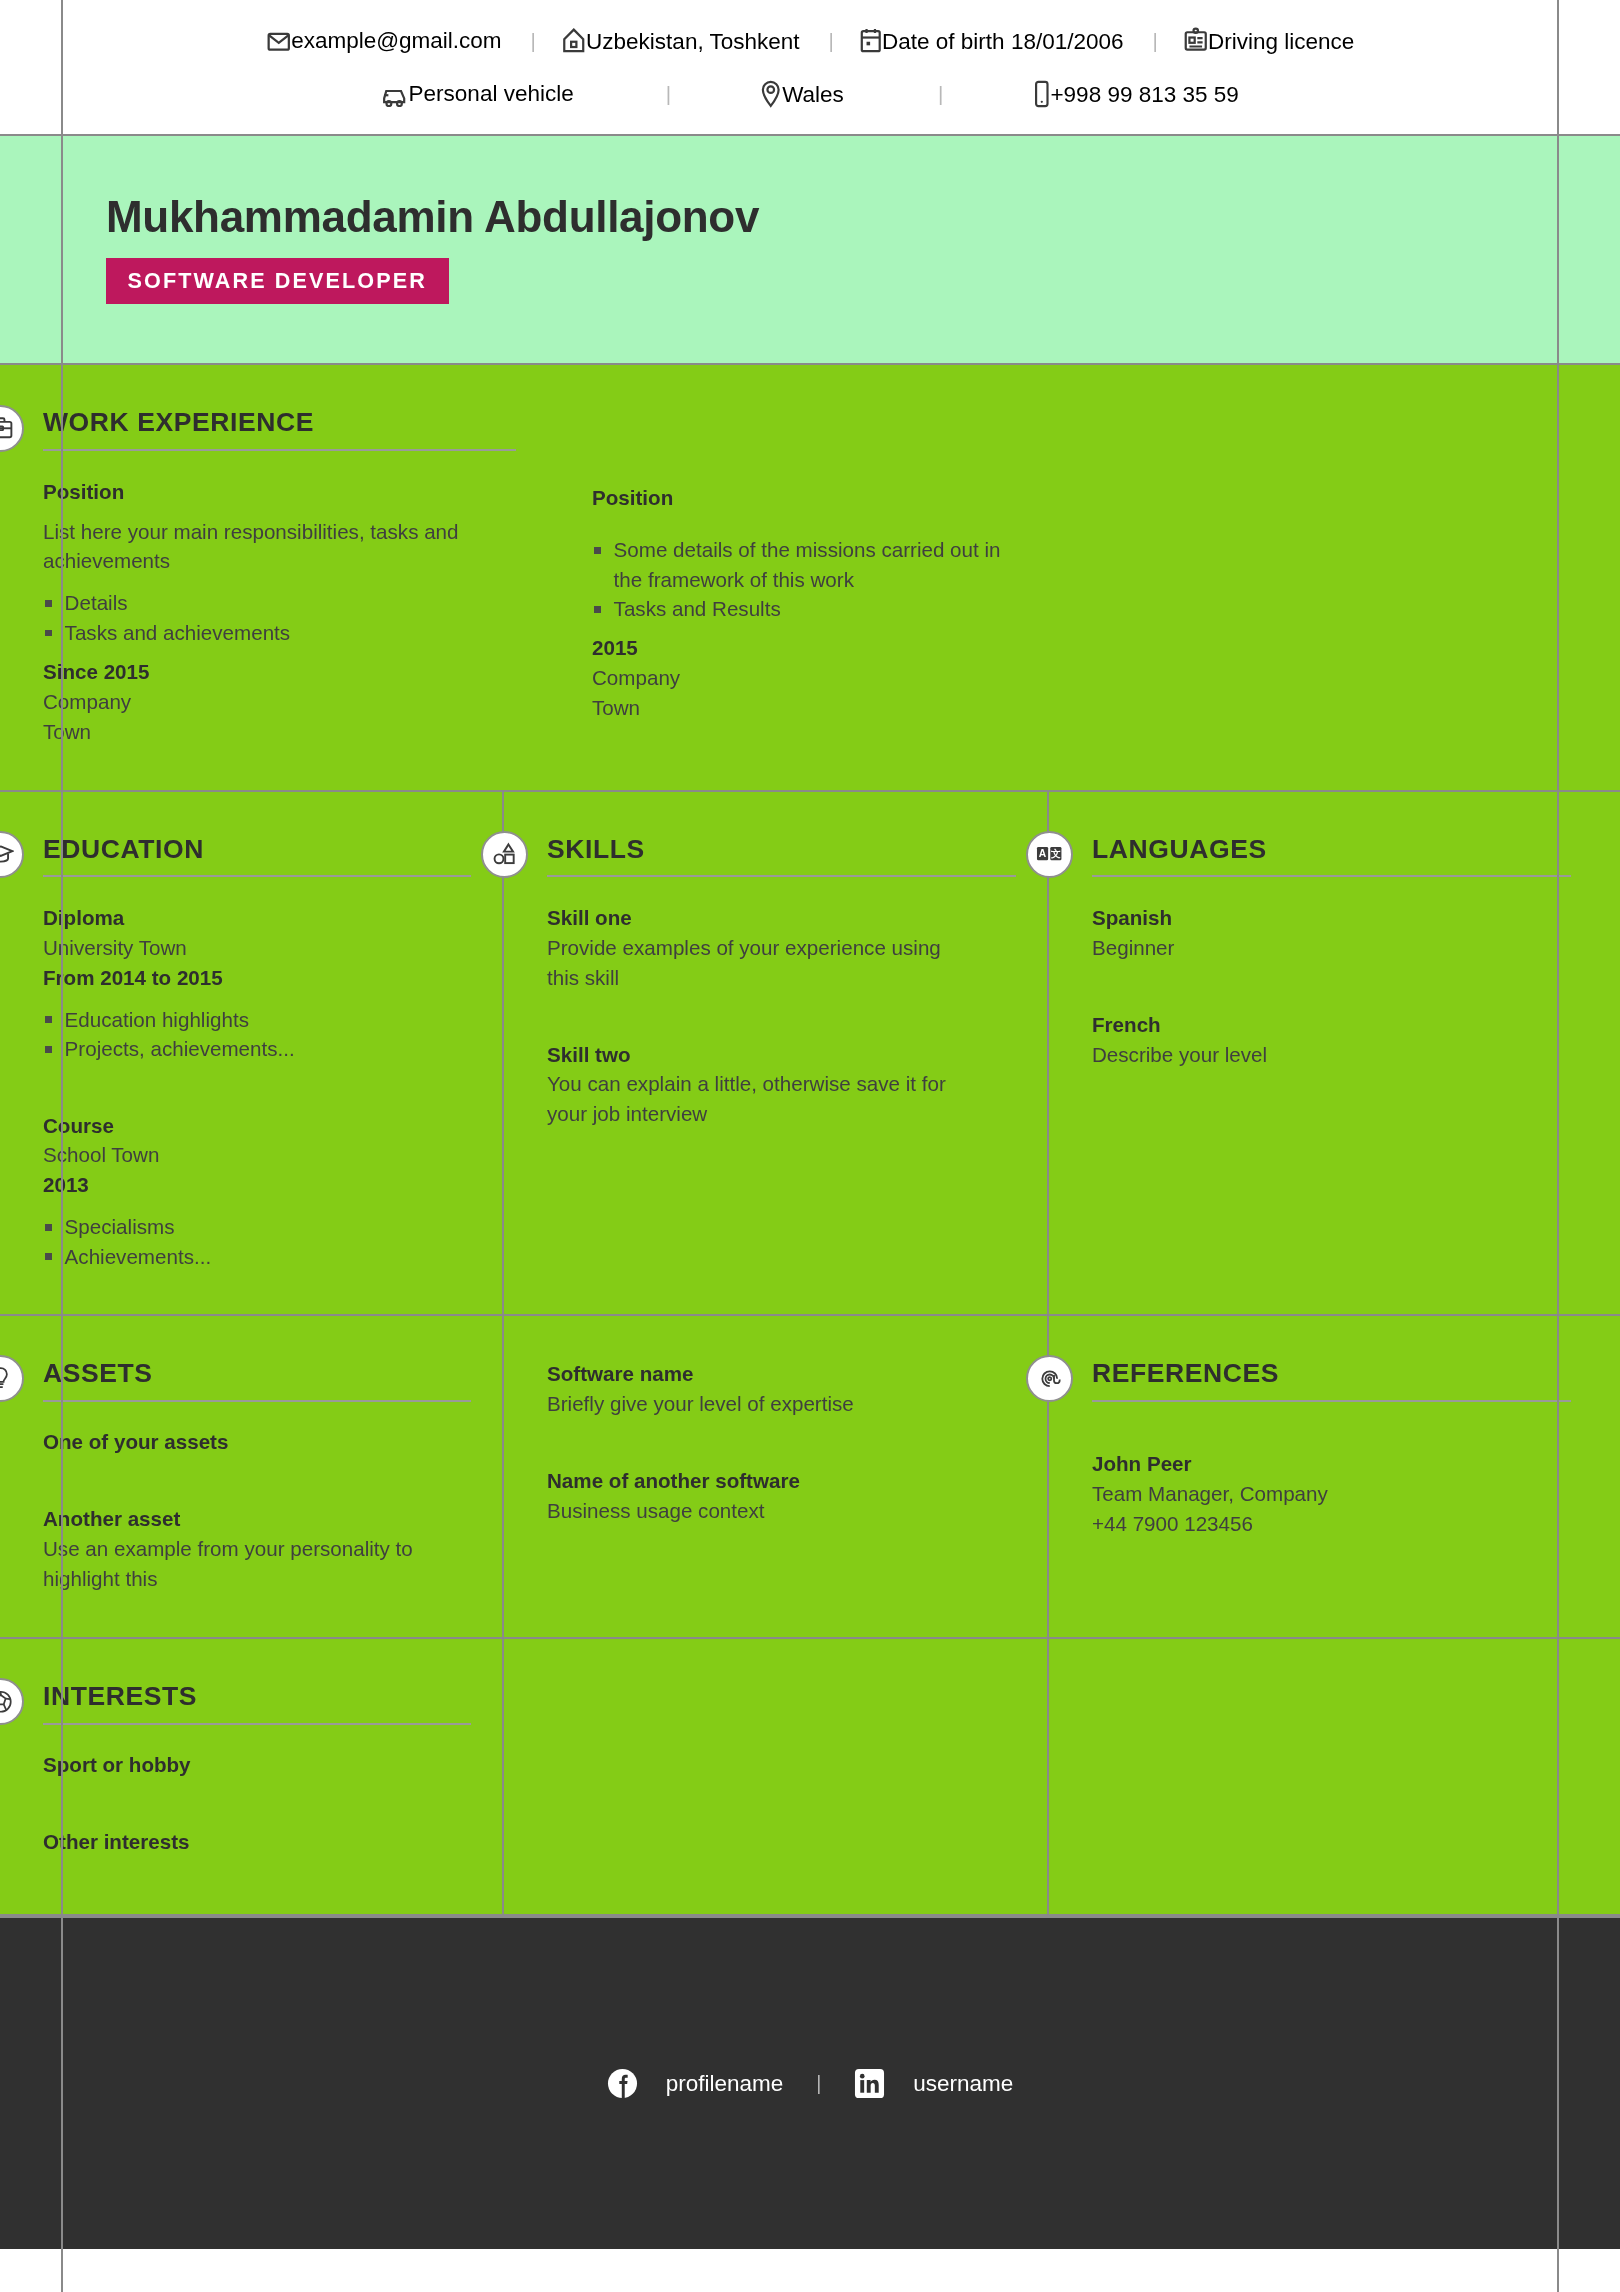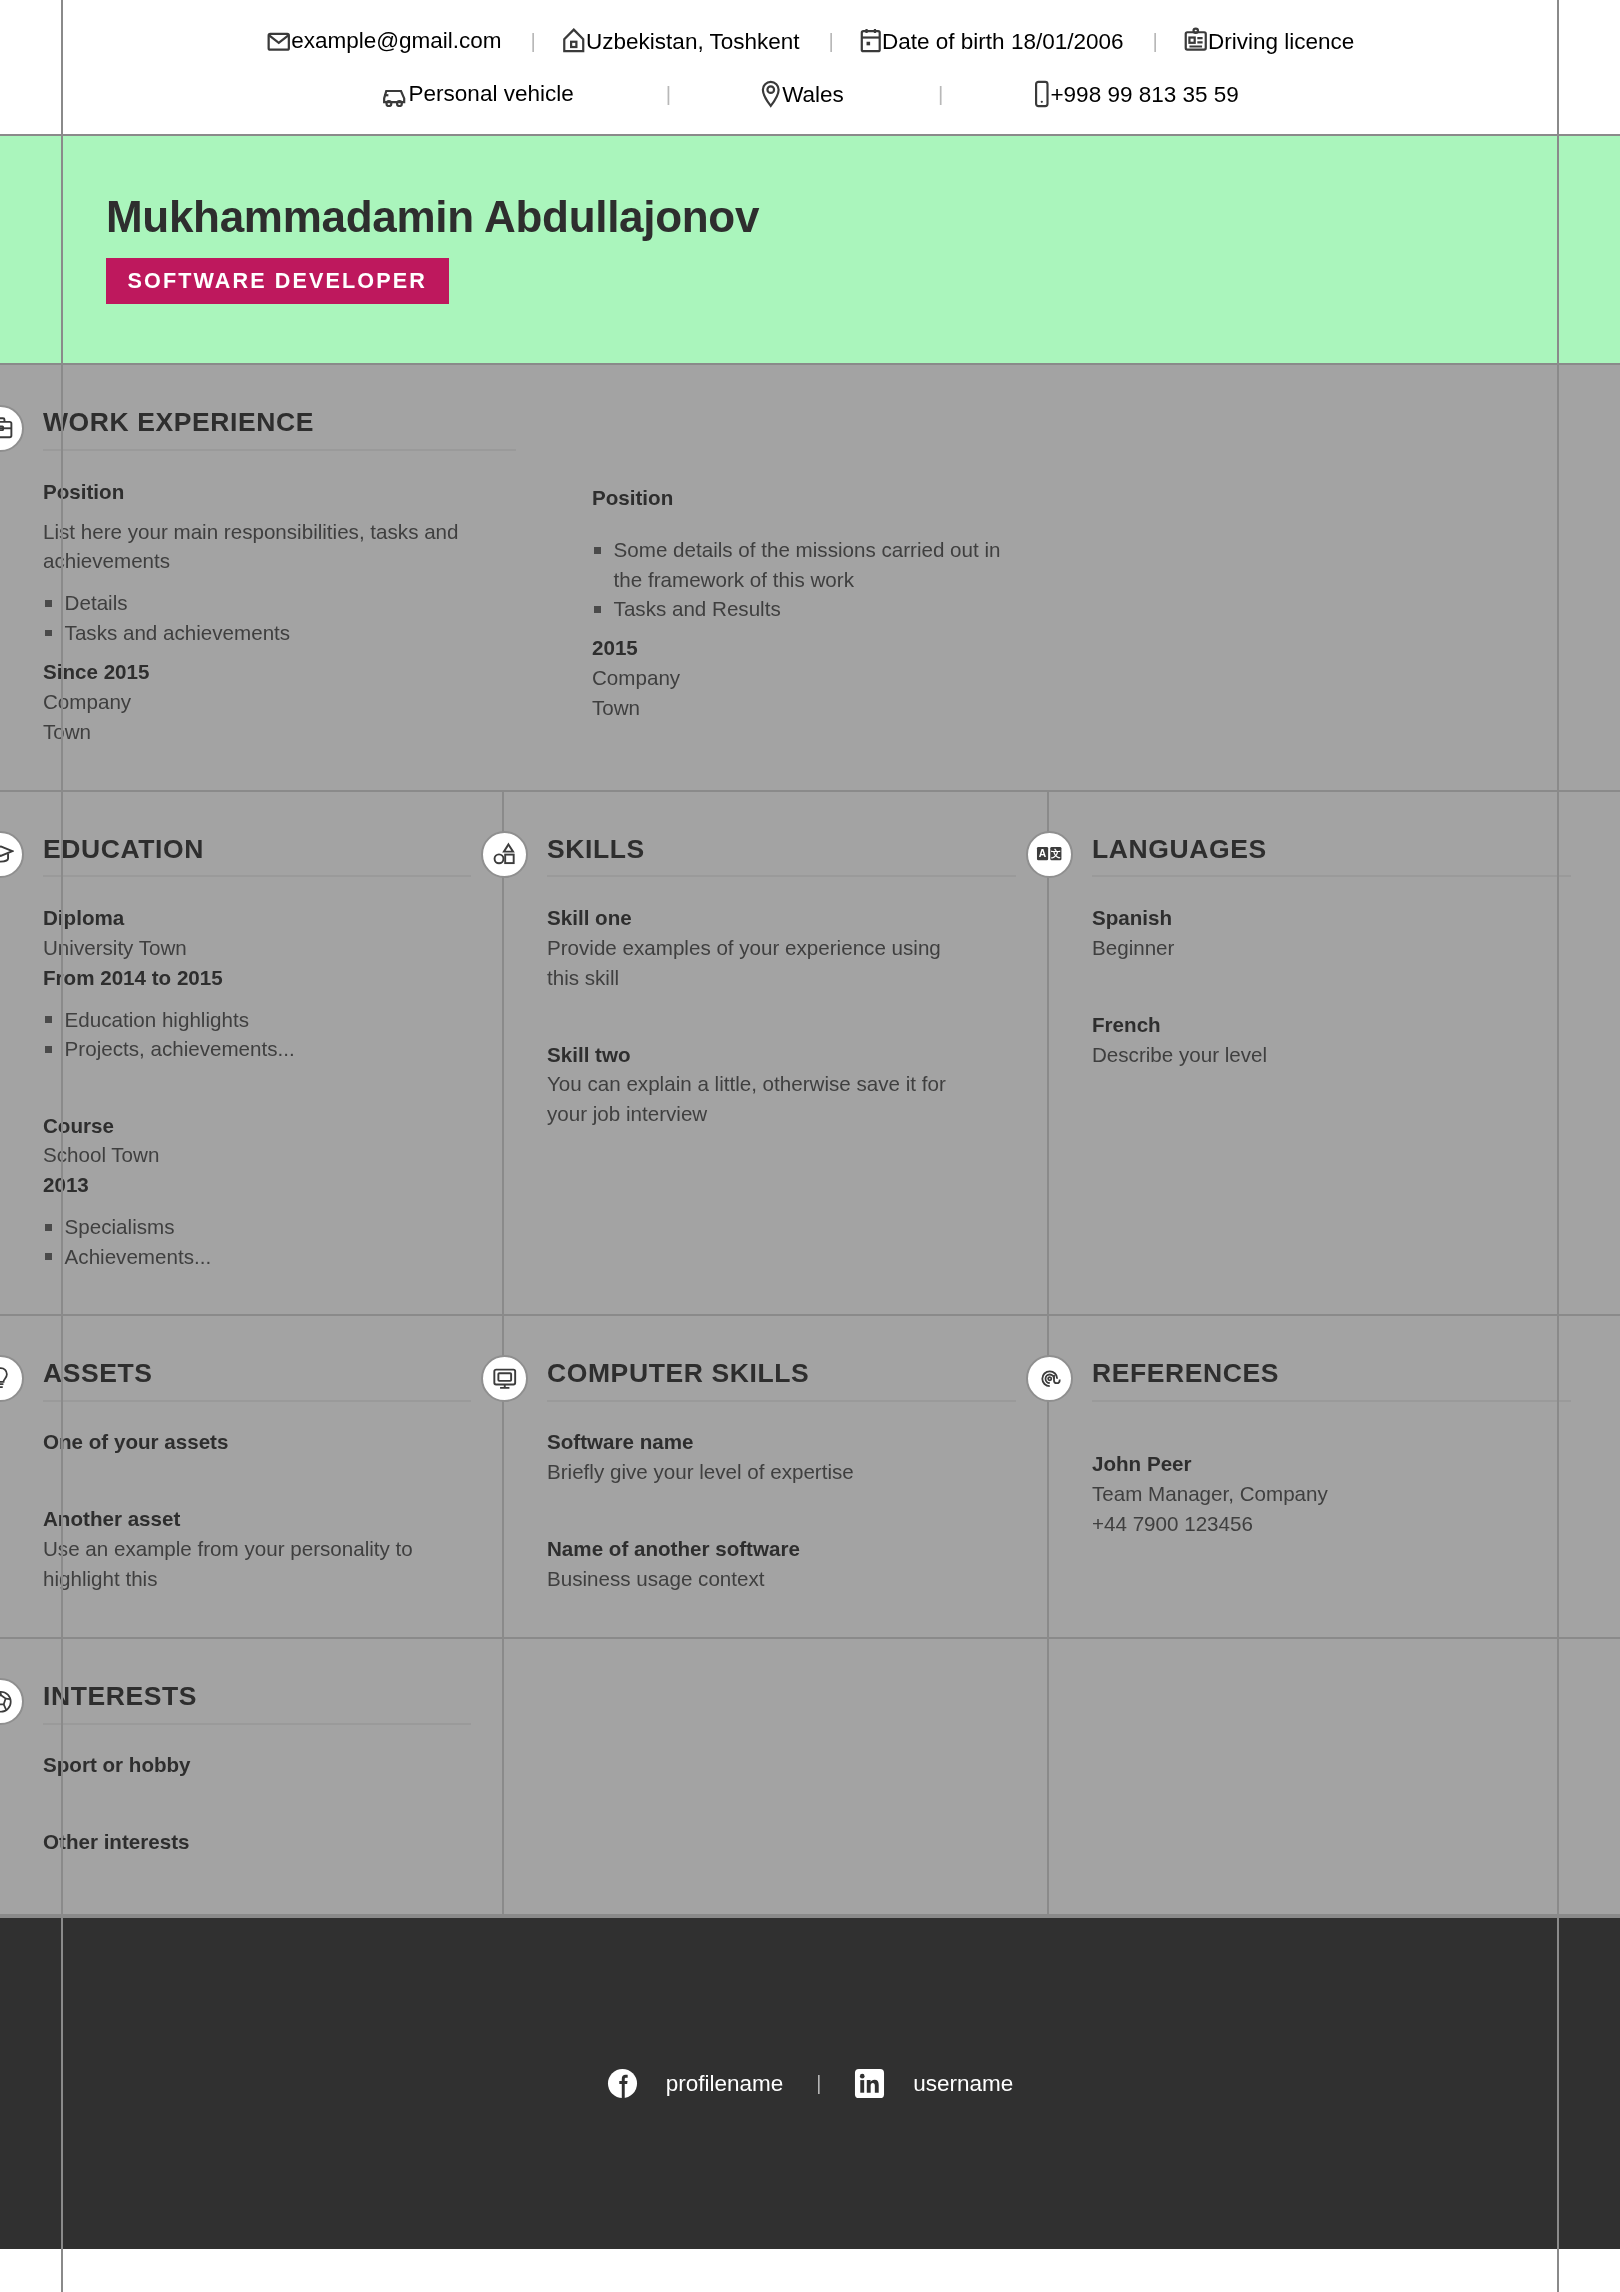--- a/index.html
+++ b/index.html
@@ -86,21 +86,21 @@
     font-size: 21.6px;
     font-weight: bold;
     letter-spacing: 2.1px;
     padding: 9.8px 21.6px 10.8px 21.6px;
   }
 
   
   .band {
     position: relative;
     border-bottom: 2px solid #8a8a8a;
-    background: #a3a3a3;
+    background: #84cc16;
   }
   .cols { display: flex; align-items: stretch; }
   .col {
     position: relative;
     padding: 43px 33px 43px 43px;
   }
   .col.divider::after {
     content: "";
     position: absolute;
     top: 0; bottom: 0; right: 0;
@@ -486,31 +486,20 @@
           <div class="e-title">One of your assets</div>
         </div>
         <div class="gap-md"></div>
         <div class="entry">
           <div class="e-title">Another asset</div>
           <div class="e-para">Use an example from your personality to highlight this</div>
         </div>
       </div>
 
       <div class="col w-third-2 divider">
-        <div class="sec-head">
-          <span class="bubble">
-            <svg width="25.5" height="23.5" viewBox="0 0 24 22" fill="none" stroke="#3c3c3c" stroke-width="1.8">
-              <rect x="2.2" y="2.4" width="19.6" height="14" rx="1.6"></rect>
-              <rect x="6" y="5.8" width="12" height="7.2" rx="0.8"></rect>
-              <path d="M12 16.4v3.2M7.6 19.6h8.8"></path>
-            </svg>
-          </span>
-          <div class="sec-title">COMPUTER SKILLS</div>
-          <div class="sec-rule"></div>
-        </div>
 
         <div class="entry">
           <div class="e-title">Software name</div>
           <div class="e-para" style="max-width:461px;">Briefly give your level of expertise</div>
         </div>
         <div class="gap-md"></div>
         <div class="entry">
           <div class="e-title">Name of another software</div>
           <div class="e-para" style="max-width:461px;">Business usage context</div>
         </div>

